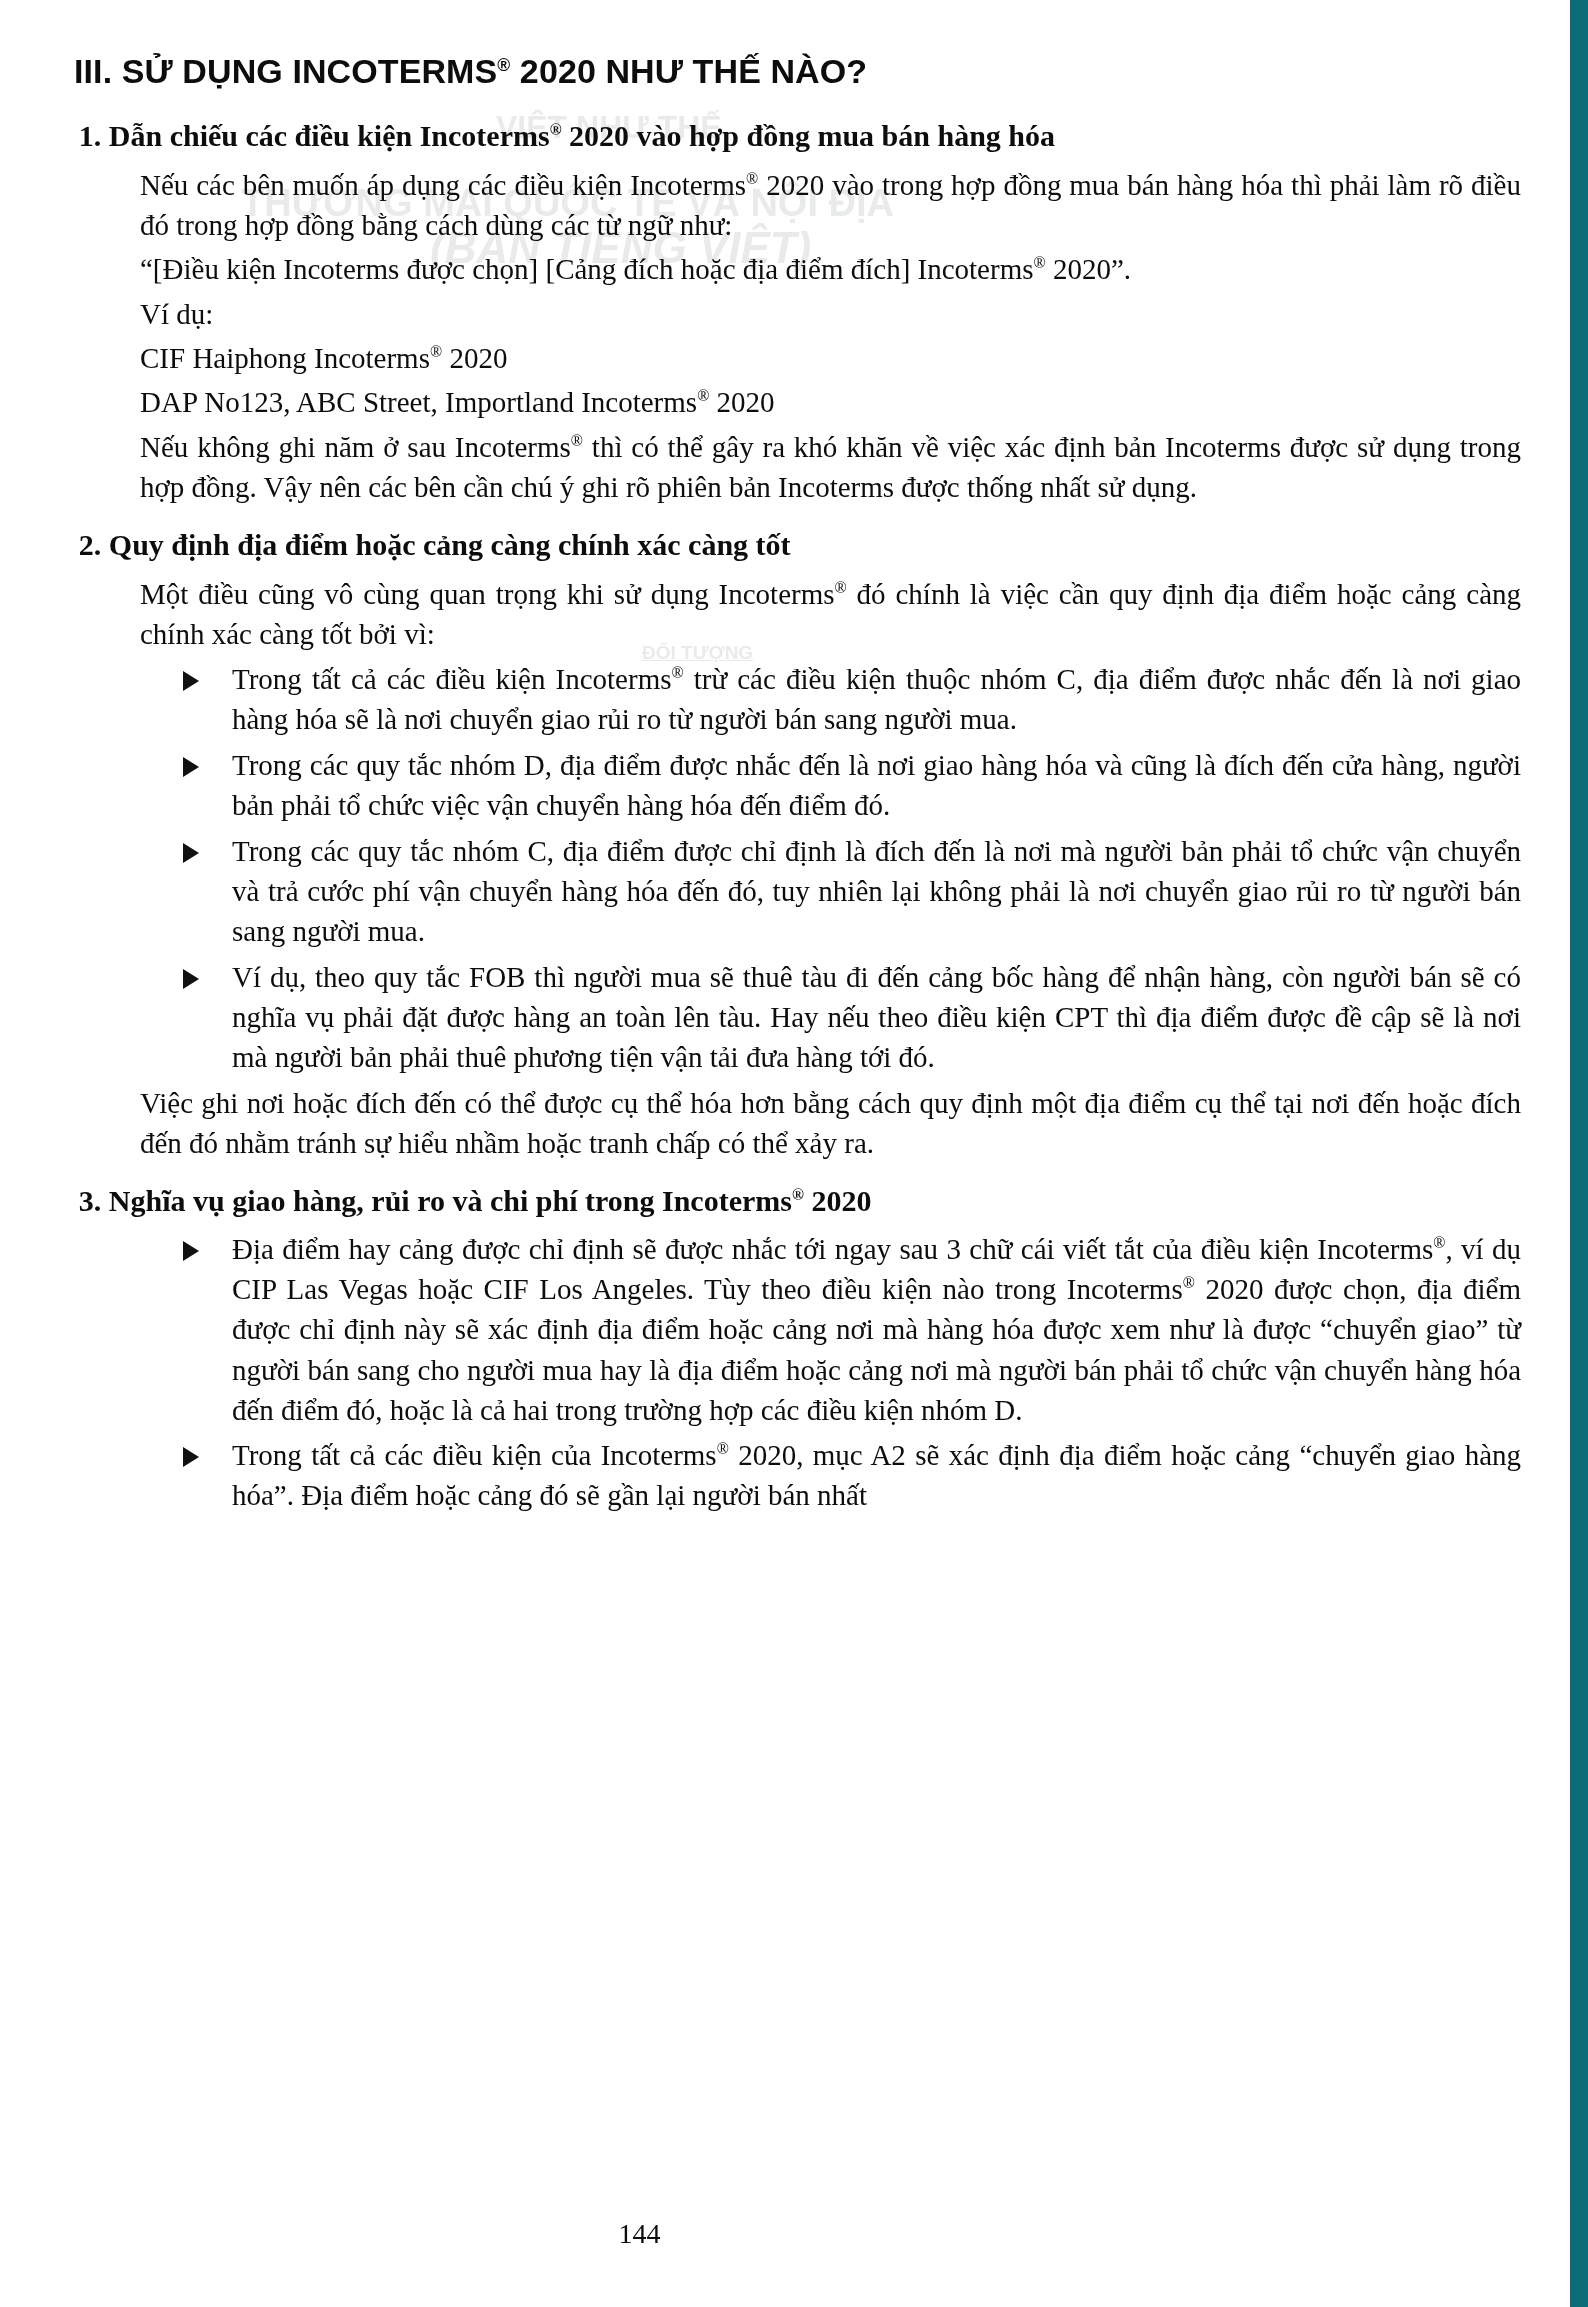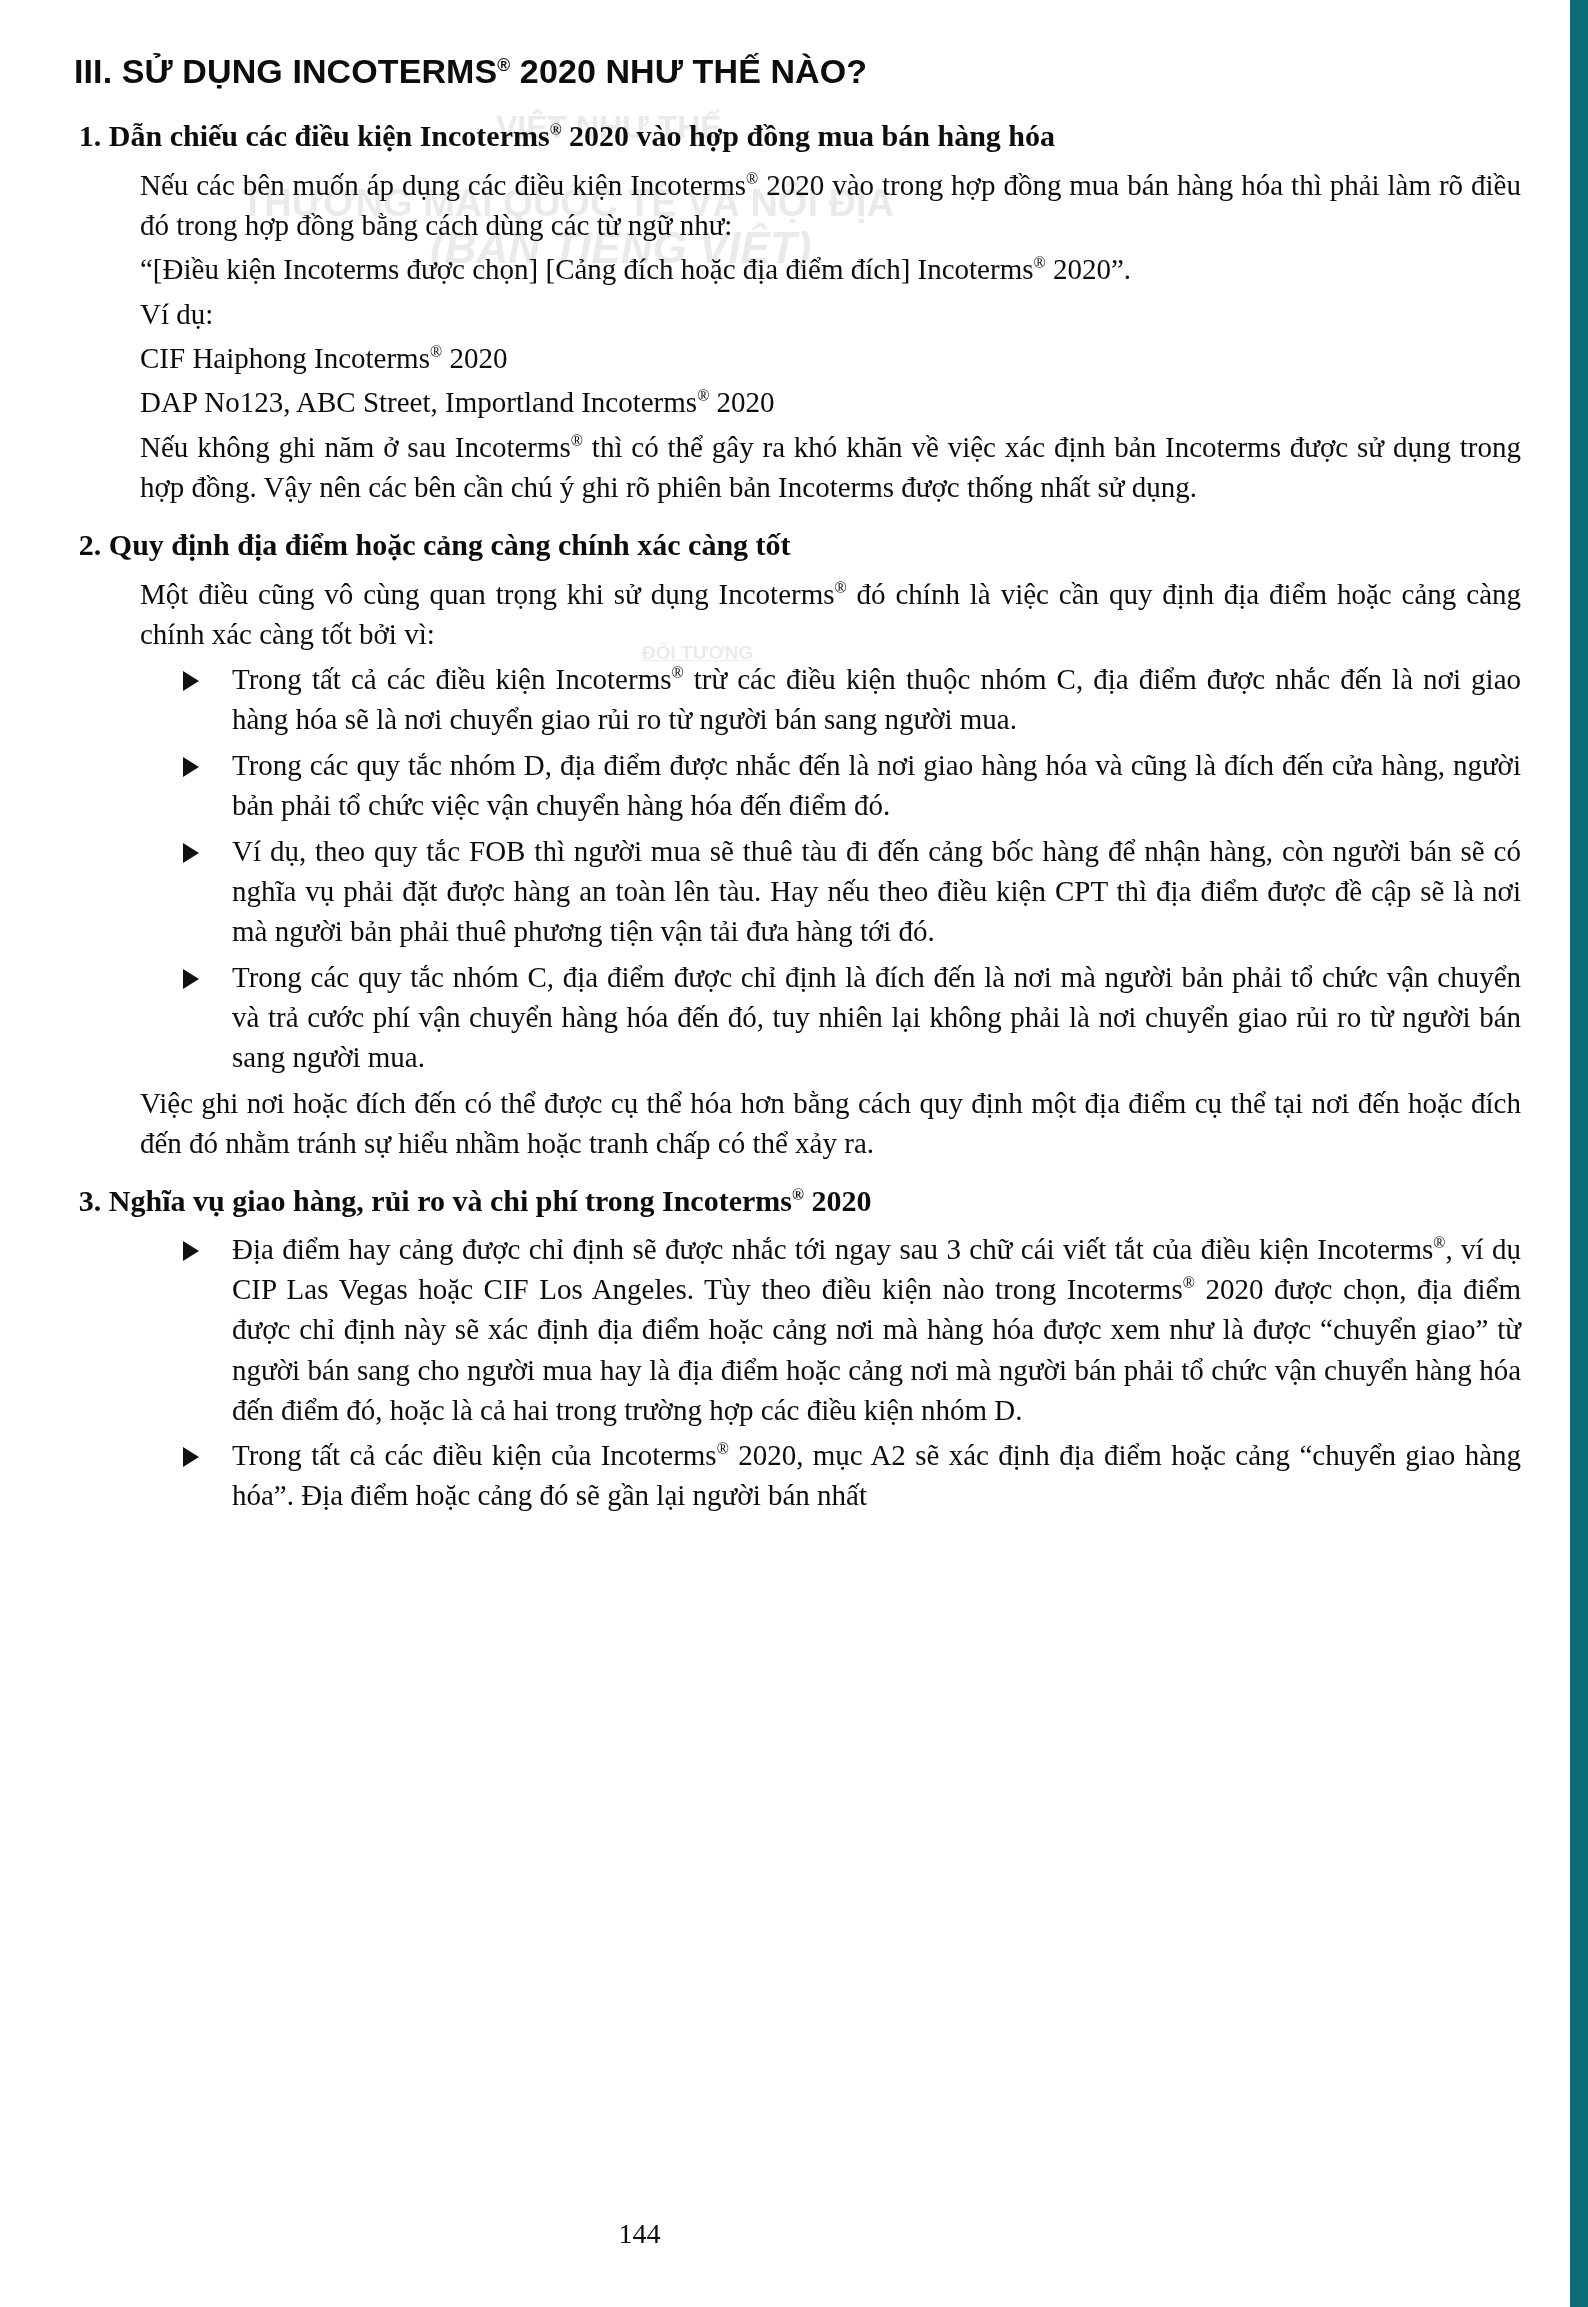--- a/index.html
+++ b/index.html
@@ -164,25 +164,25 @@
       <li>
         <span class="tri"></span>
         Trong tất cả các điều kiện Incoterms<sup>®</sup> trừ các điều kiện thuộc nhóm C, địa điểm được nhắc đến là nơi giao hàng hóa sẽ là nơi chuyển giao rủi ro từ người bán sang người mua.
       </li>
       <li>
         <span class="tri"></span>
         <span>Trong các quy tắc nhóm D, địa điểm được nhắc đến là nơi giao hàng hóa và cũng là đích đến cửa hàng, người bản phải tổ chức việc vận chuyển hàng hóa đến điểm đó.</span>
       </li>
       <li>
         <span class="tri"></span>
+        <span>Trong các quy tắc nhóm C, địa điểm được chỉ định là đích đến là nơi mà người bản phải tổ chức vận chuyển và trả cước phí vận chuyển hàng hóa đến đó, tuy nhiên lại không phải là nơi chuyển giao rủi ro từ người bán sang người mua.</span>
+      </li>
+      <li>
+        <span class="tri"></span>
         <span>Ví dụ, theo quy tắc FOB thì người mua sẽ thuê tàu đi đến cảng bốc hàng để nhận hàng, còn người bán sẽ có nghĩa vụ phải đặt được hàng an toàn lên tàu. Hay nếu theo điều kiện CPT thì địa điểm được đề cập sẽ là nơi mà người bản phải thuê phương tiện vận tải đưa hàng tới đó.</span>
-      </li>
-      <li>
-        <span class="tri"></span>
-        <span>Trong các quy tắc nhóm C, địa điểm được chỉ định là đích đến là nơi mà người bản phải tổ chức vận chuyển và trả cước phí vận chuyển hàng hóa đến đó, tuy nhiên lại không phải là nơi chuyển giao rủi ro từ người bán sang người mua.</span>
       </li>
     </ul>
     <p class="para">Việc ghi nơi hoặc đích đến có thể được cụ thể hóa hơn bằng cách quy định một địa điểm cụ thể tại nơi đến hoặc đích đến đó nhằm tránh sự hiểu nhầm hoặc tranh chấp có thể xảy ra.</p>
 
     <h2 class="sub-title">
       3. Nghĩa vụ giao hàng, rủi ro và chi phí trong Incoterms<sup>®</sup> 2020
     </h2>
     <ul class="bullets">
       <li>
         <span class="tri"></span>

